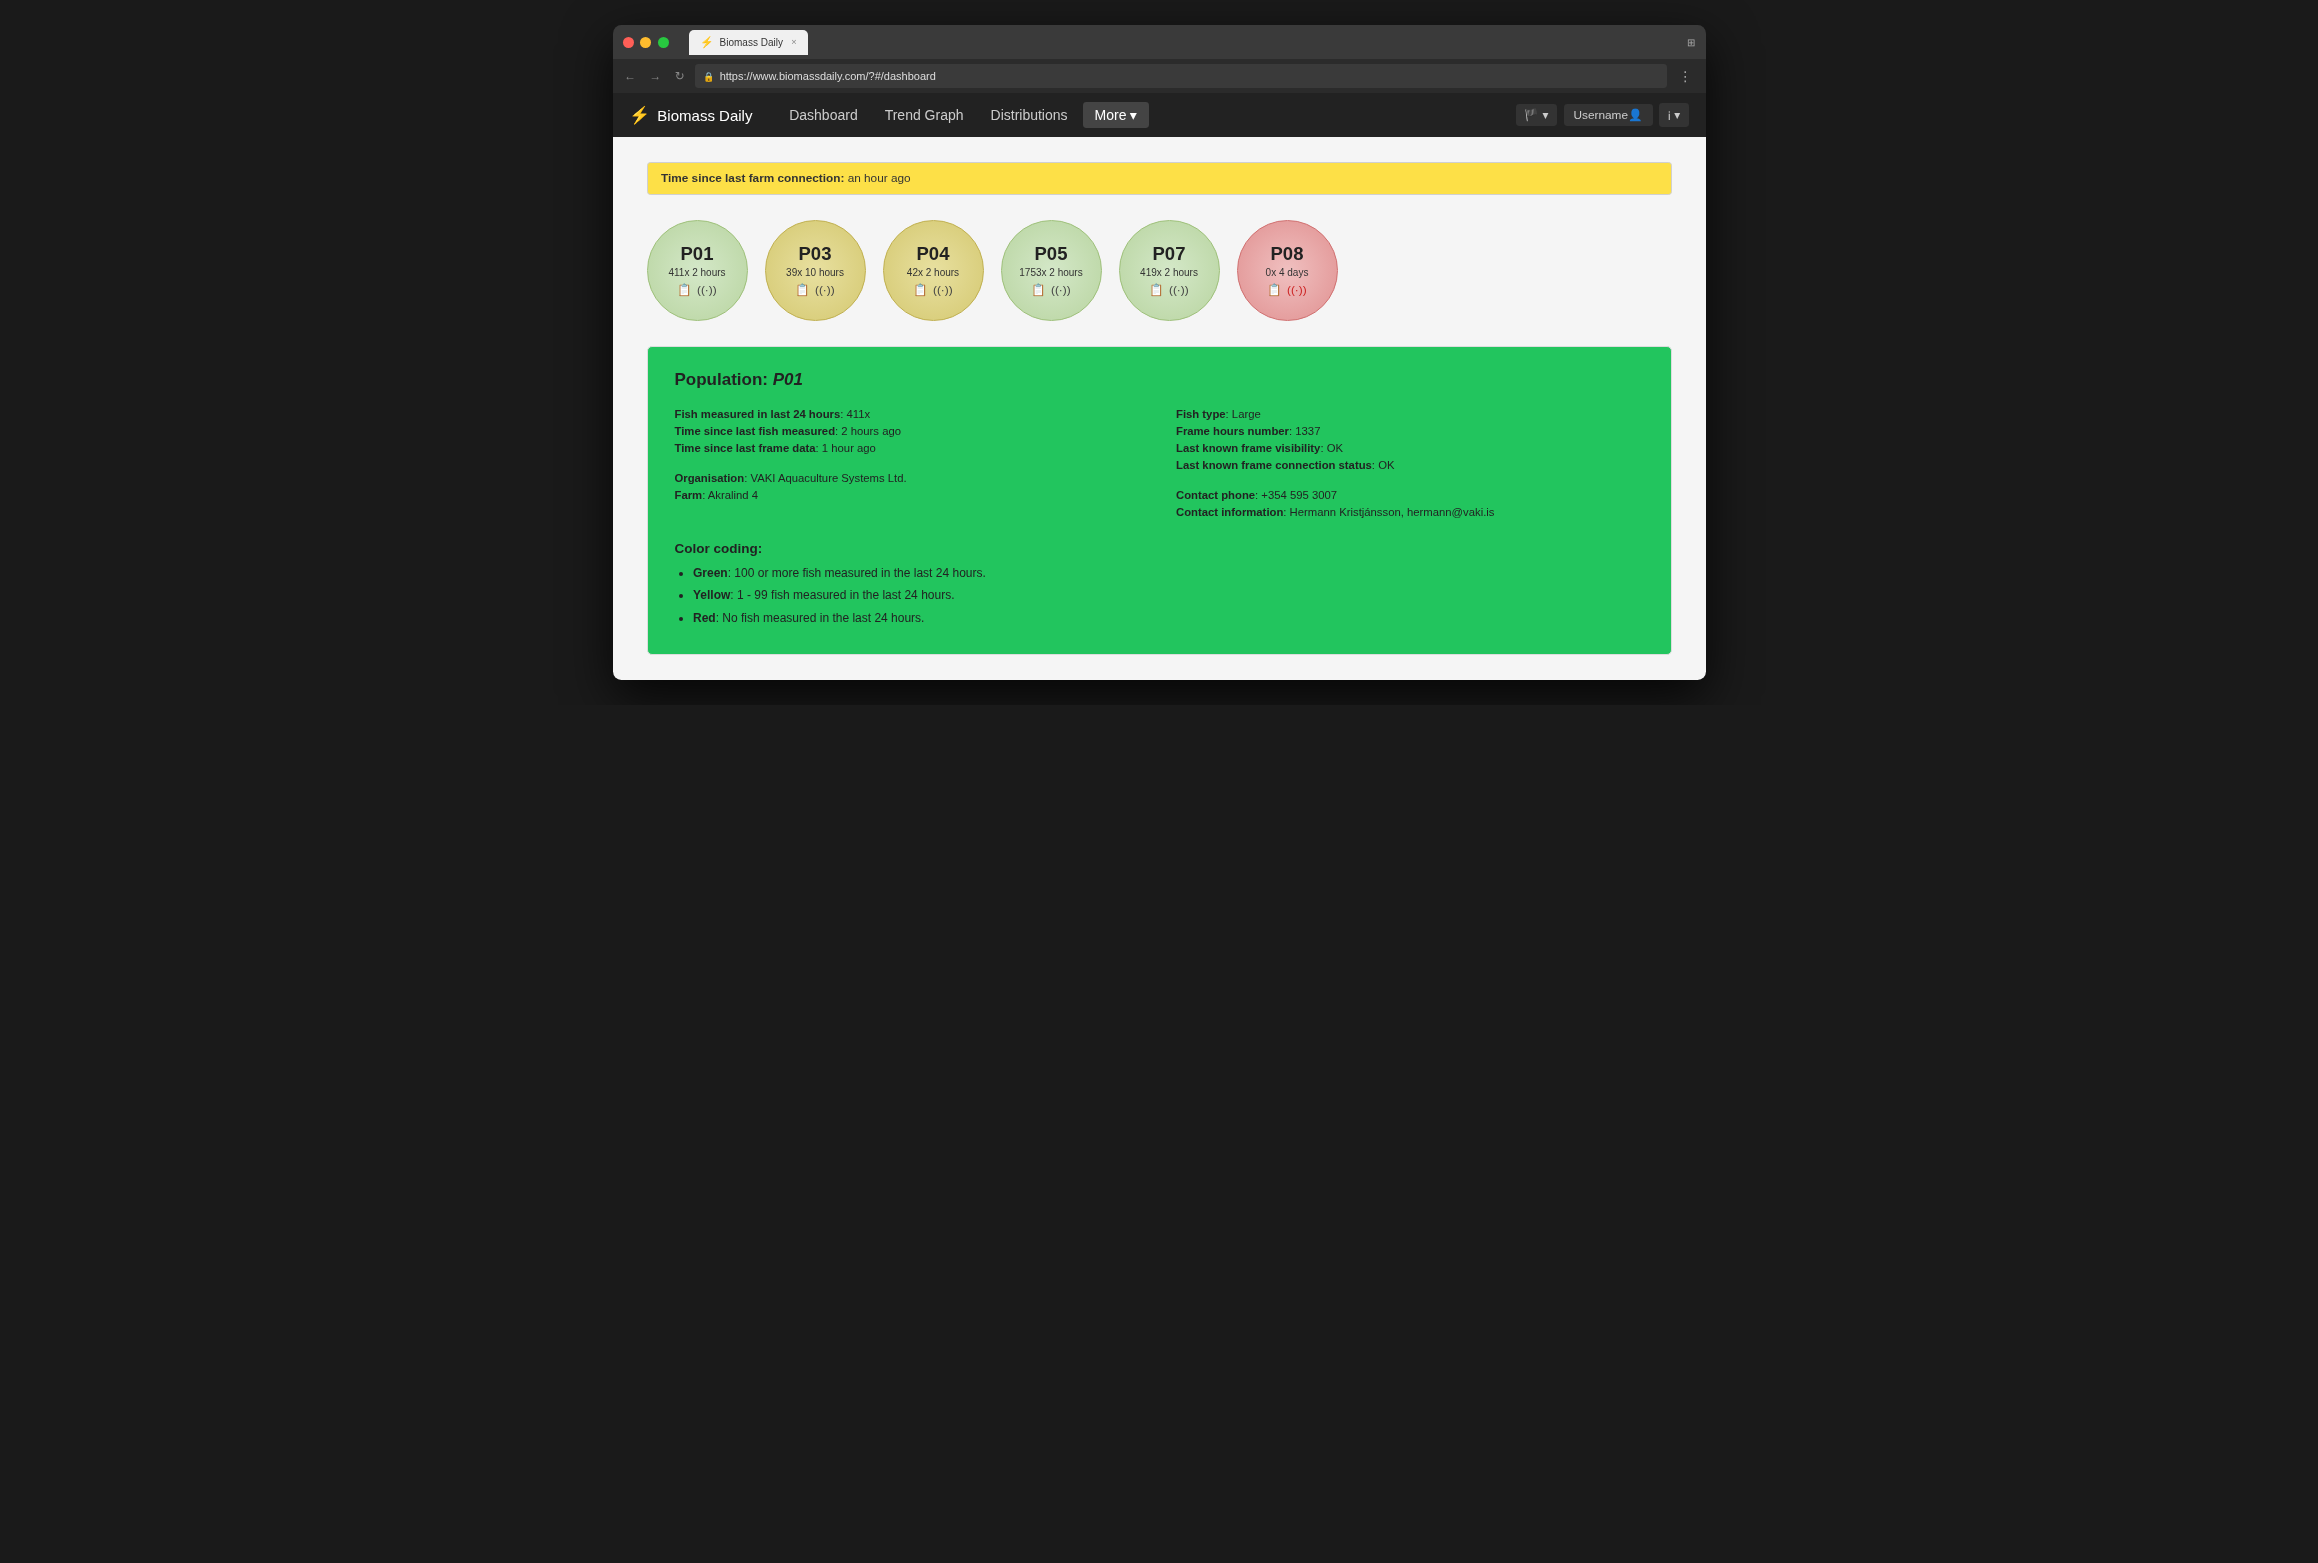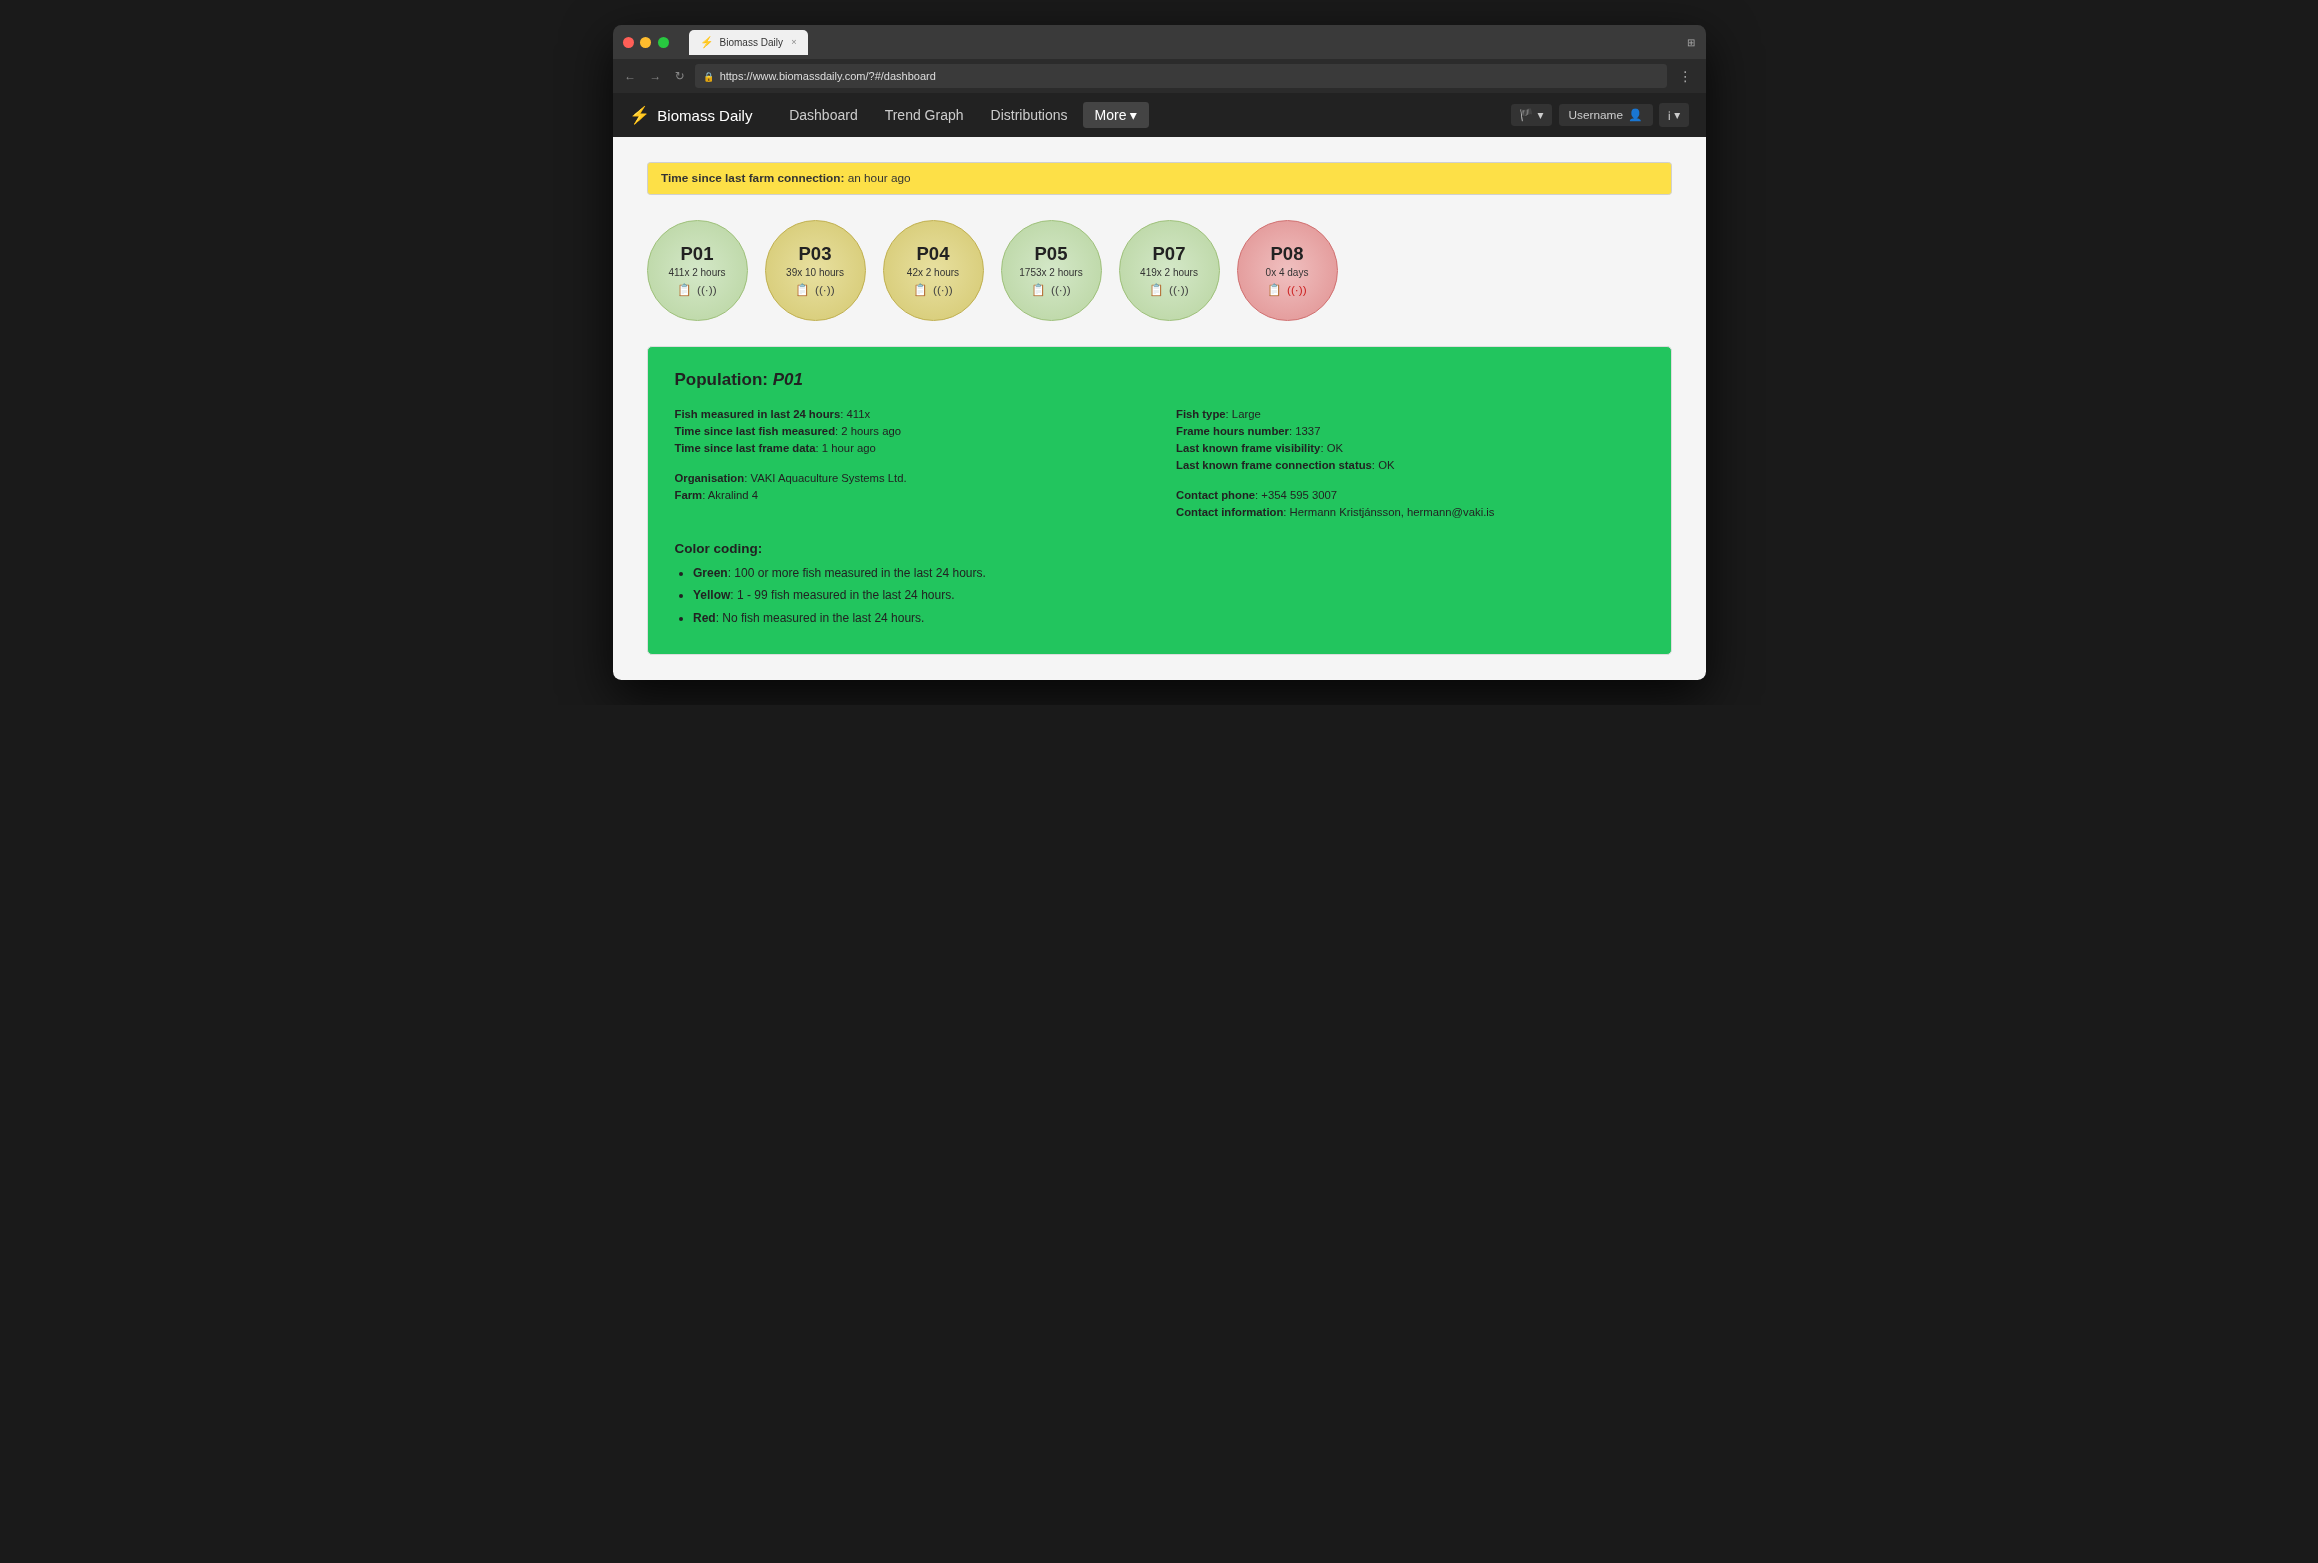--- a/index.html
+++ b/index.html
@@ -178,21 +178,20 @@
     .username-btn {
       background: #333;
       border: none;
       color: #ccc;
       padding: 4.2px 10px;
       border-radius: 3.4px;
       cursor: pointer;
       font-size: 11.8px;
       display: flex;
       align-items: center;
-      gap: 5px;
     }
     .info-btn {
       background: #333;
       border: none;
       color: #ccc;
       padding: 4.2px 8.4px;
       border-radius: 3.4px;
       cursor: pointer;
       font-size: 11.8px;
       display: flex;

